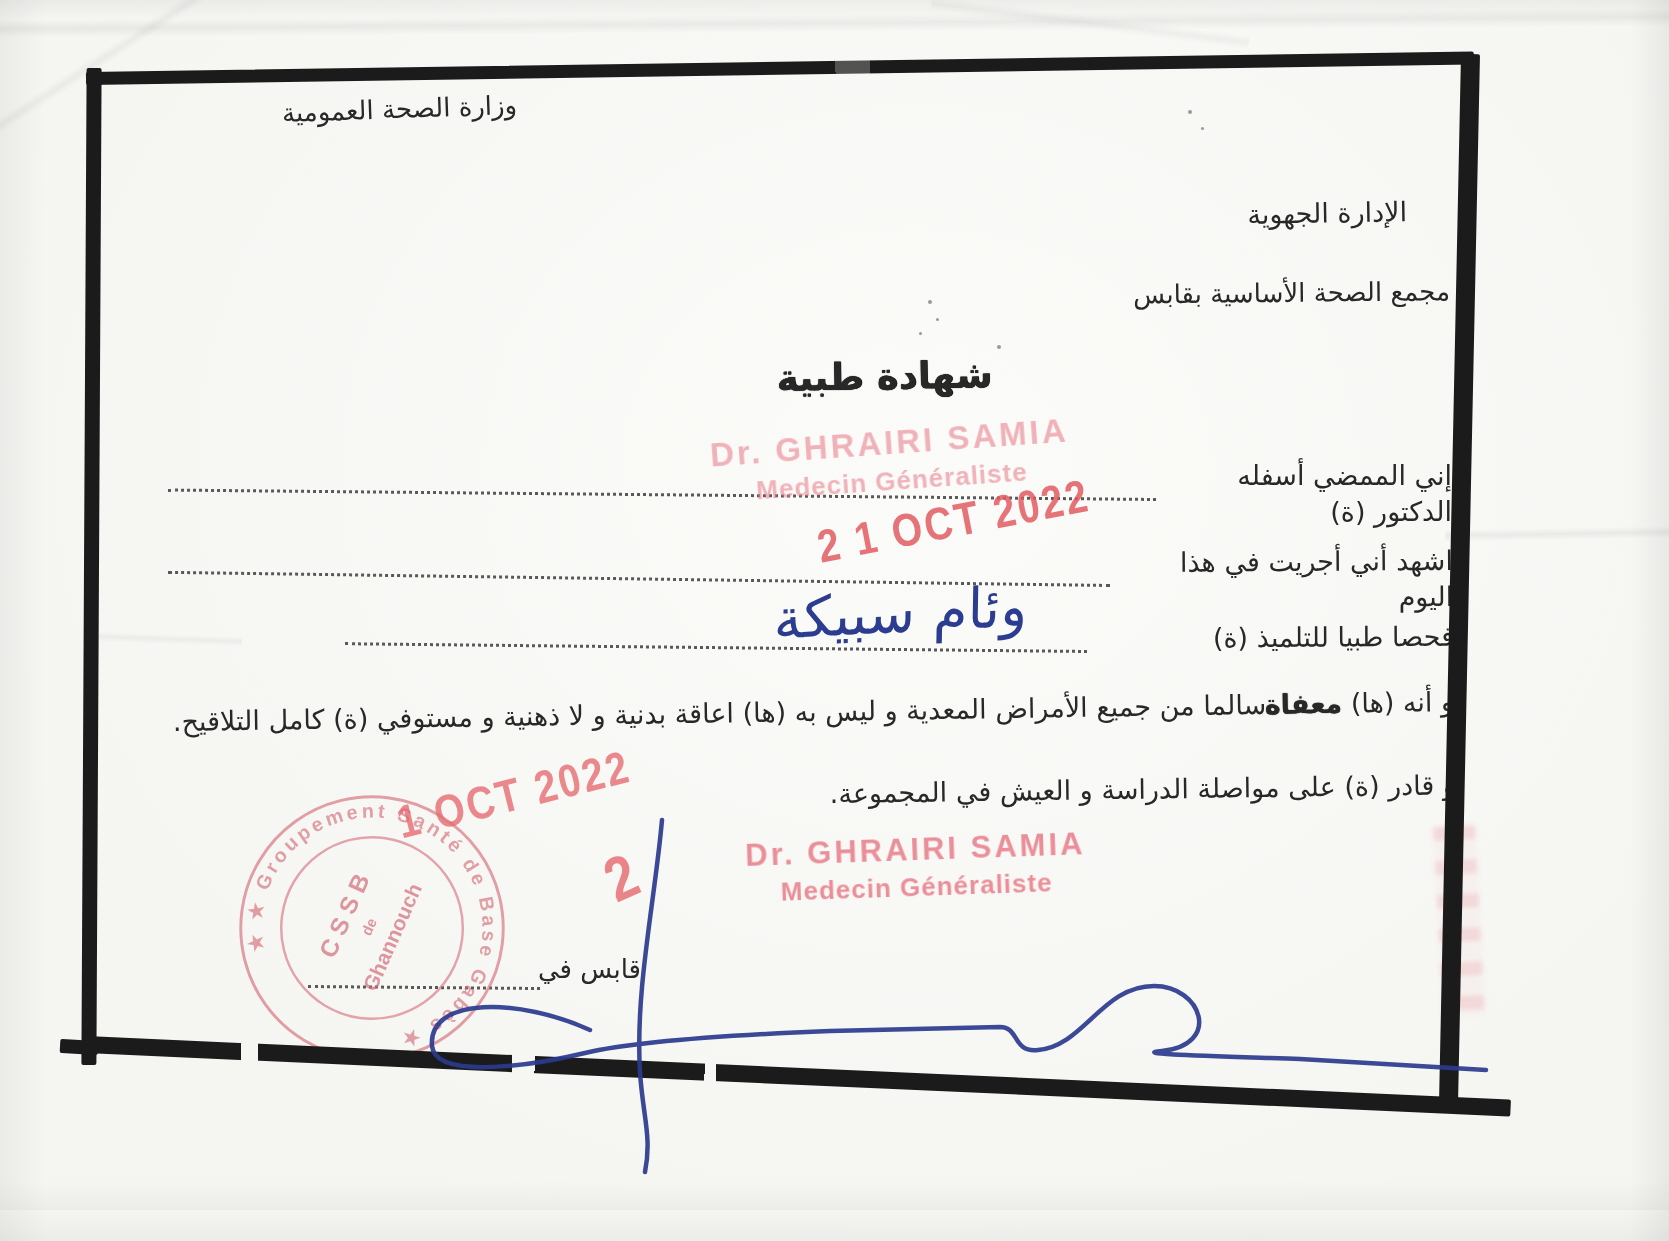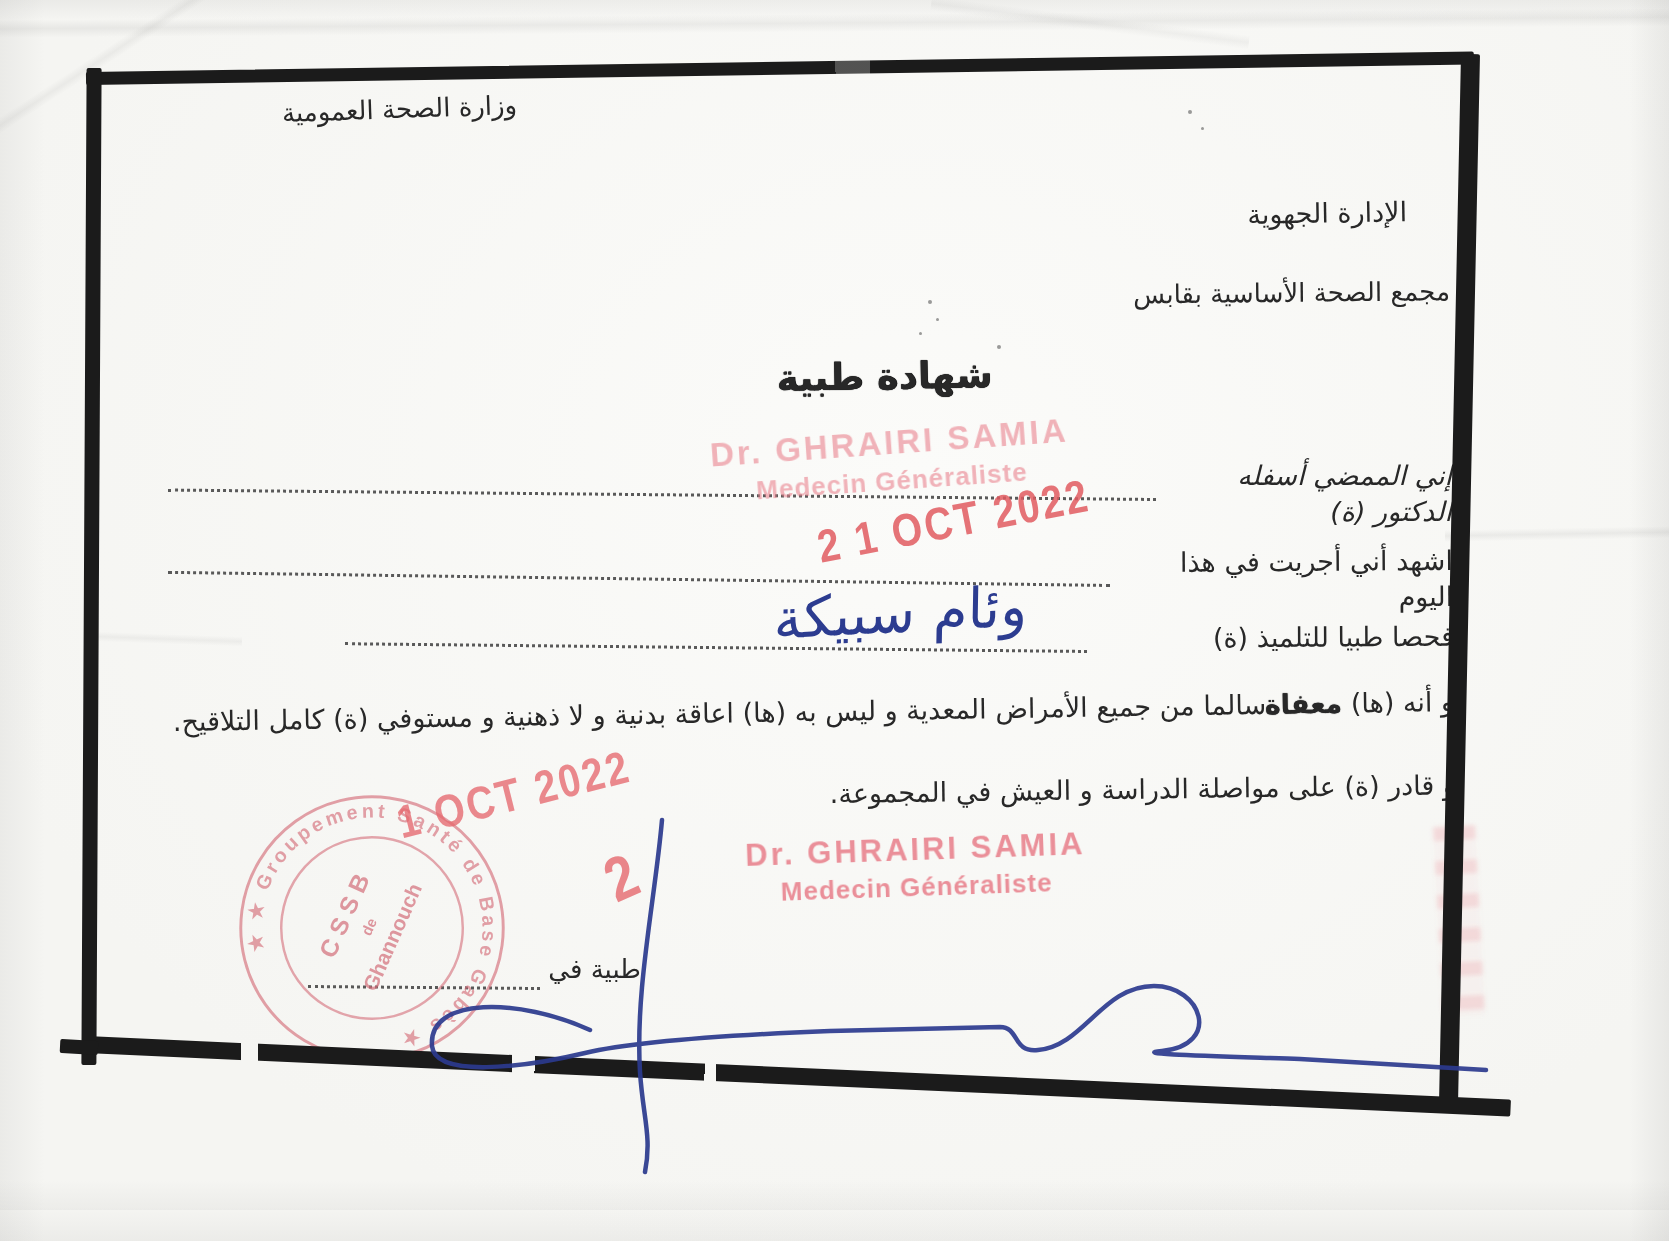--- a/index.html
+++ b/index.html
@@ -71,28 +71,28 @@
   <div class="artext ar" style="left:1192px;top:196px;width:215px;font-size:27px;transform:rotate(-1deg);">الإدارة الجهوية</div>
   <div class="artext ar" style="left:1115px;top:276px;width:335px;font-size:26px;transform:rotate(-0.6deg);">مجمع الصحة الأساسية بقابس</div>
 
   <div class="artext ar title-ar" style="left:752px;top:352px;width:265px;font-size:37px;text-align:center;transform:rotate(-1deg);">شهادة طبية</div>
 
   <div class="dotline" style="left:168px;top:498px;width:988px;transform:rotate(0.55deg);transform-origin:right center;"></div>
   <div class="dotline" style="left:168px;top:584px;width:942px;transform:rotate(0.8deg);transform-origin:right center;"></div>
   <div class="dotline" style="left:345px;top:650px;width:742px;transform:rotate(0.6deg);transform-origin:right center;"></div>
   <div class="dotline" style="left:308px;top:986px;width:232px;transform:rotate(0.5deg);"></div>
 
-  <div class="artext ar" style="left:1152px;top:458px;width:300px;font-style:italic;">إني الممضي أسفله الدكتور (ة)</div>
+  <div class="artext ar" style="left:1152px;top:458px;width:300px;">إني الممضي أسفله الدكتور (ة)</div>
   <div class="artext ar" style="left:1128px;top:544px;width:325px;transform:rotate(-0.4deg);">اشهد أني أجريت في هذا اليوم</div>
   <div class="artext ar" style="left:1086px;top:620px;width:368px;transform:rotate(-0.4deg);">فحصا طبيا للتلميذ (ة)</div>
   <div class="artext ar" style="left:158px;top:684px;width:1296px;transform:rotate(-0.9deg);transform-origin:right center;">
     <span>و أنه (ها) </span><span class="stamped-word">معفاة</span><span> سالما من جميع الأمراض المعدية و ليس به (ها) اعاقة بدنية و لا ذهنية و مستوفي (ة) كامل التلاقيح.</span>
   </div>
   <div class="artext ar" style="left:788px;top:772px;width:668px;transform:rotate(-0.8deg);">و قادر (ة) على مواصلة الدراسة و العيش في المجموعة.</div>
-  <div class="artext ar" style="left:536px;top:952px;width:105px;font-size:26px;">طبية في</div>
+  <div class="artext ar" style="left:536px;top:952px;width:105px;font-size:26px;">قابس في</div>
 
   <div class="stamp" style="left:678px;top:424px;width:425px;transform:rotate(-4deg);color:rgba(233,130,142,0.60);
               filter:blur(0.6px);text-align:center;">
     <div class="doc-stamp-line1">Dr. GHRAIRI SAMIA</div>
     <div class="doc-stamp-line2">Medecin Généraliste</div>
   </div>
 
   <div class="stamp datestamp" style="left:818px;top:520px;color:rgba(224,90,96,0.85);
               transform:rotate(-11deg) scaleX(0.85);transform-origin:left center;">2 1 OCT 2022</div>
 

